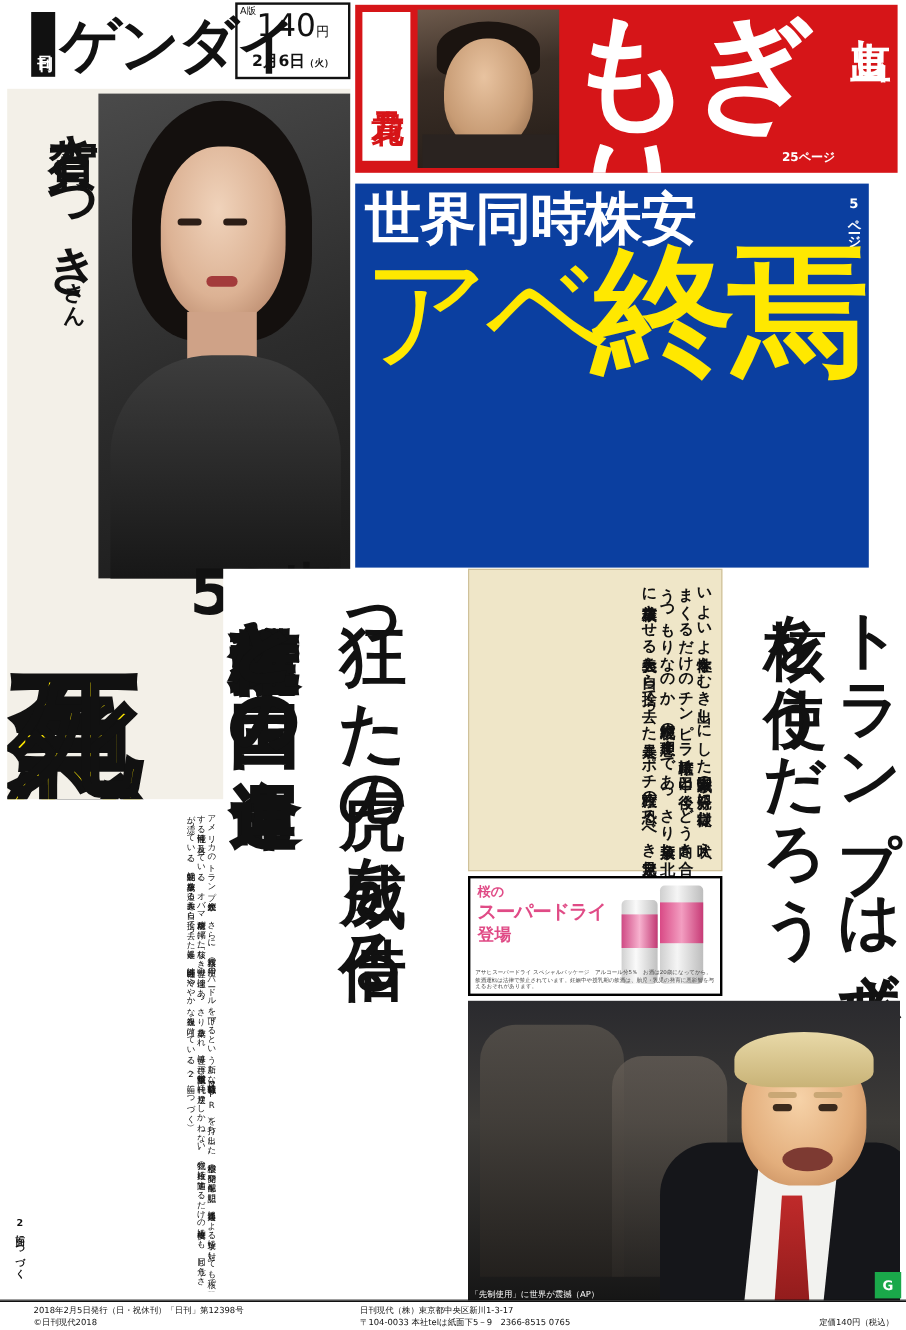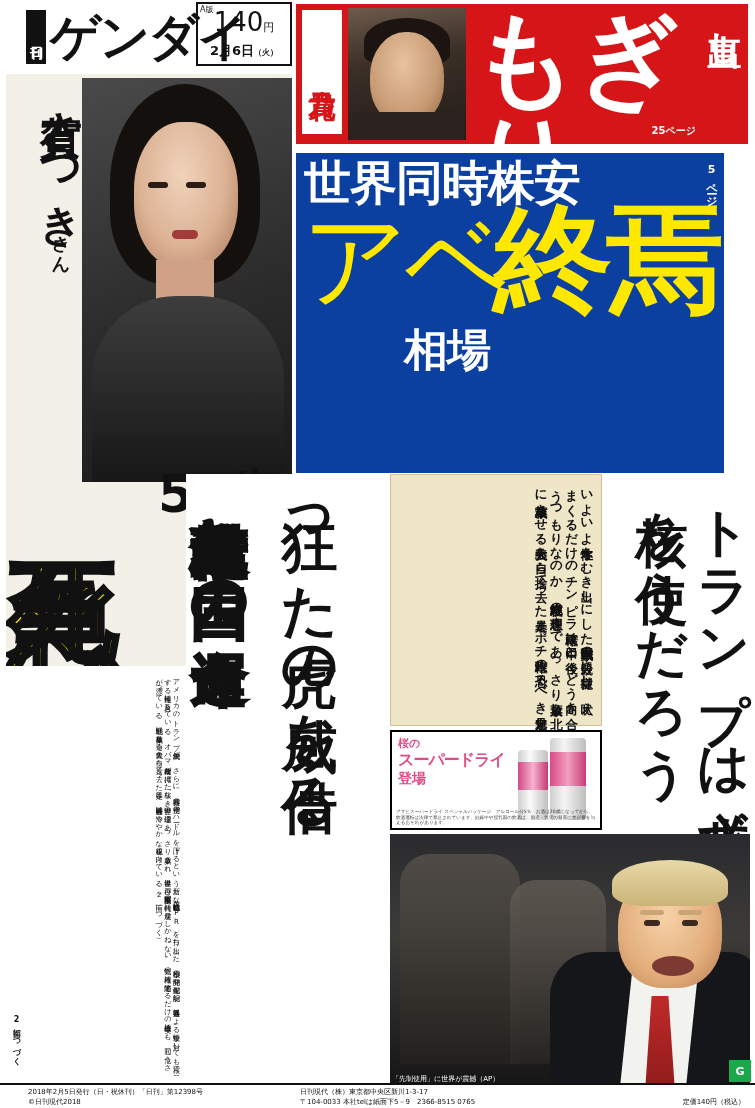--- a/index.html
+++ b/index.html
@@ -366,21 +366,20 @@
     </div>
     <div class="big">もぎり</div>
     <div class="sub">出直し</div>
     <div class="pg">25ページ</div>
   </div>
 
   <div class="blueblock">
     <div class="blue-head">世界同時株安</div>
     <div class="blue-head-pg">5ページ</div>
     <div class="blue-abe">アベ</div>
-    <div class="blue-souba">相場</div>
     <div class="blue-shuen">終焉</div>
   </div>
 
   <div class="leftblock">
     <div class="portrait">
       <div class="hair"></div>
       <div class="face"></div>
       <div class="eyeL"></div>
       <div class="eyeR"></div>
       <div class="lips"></div>

